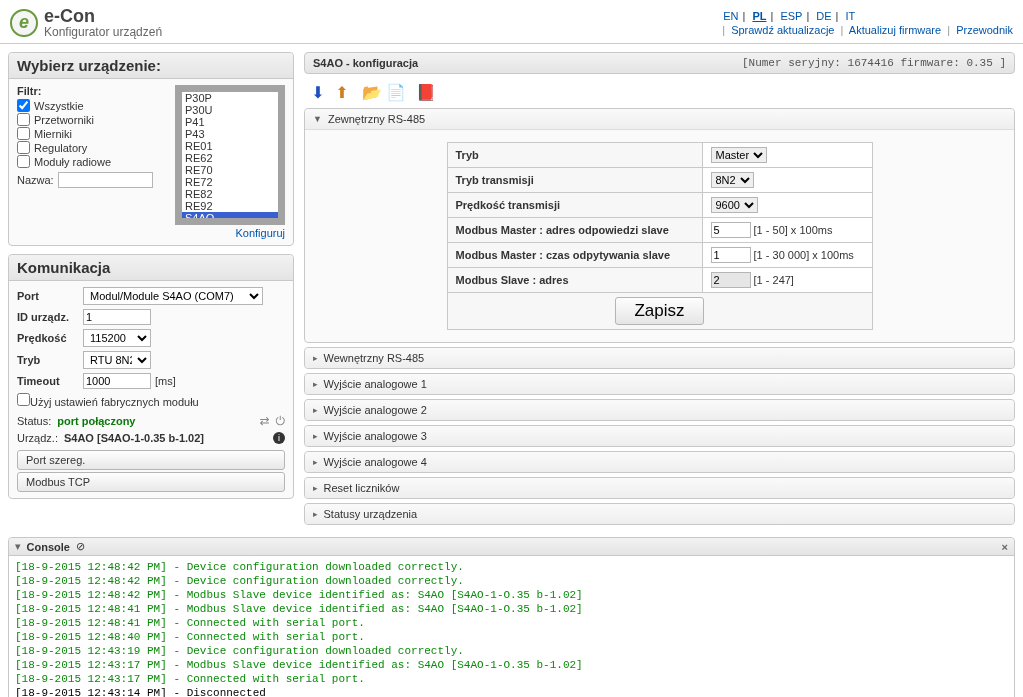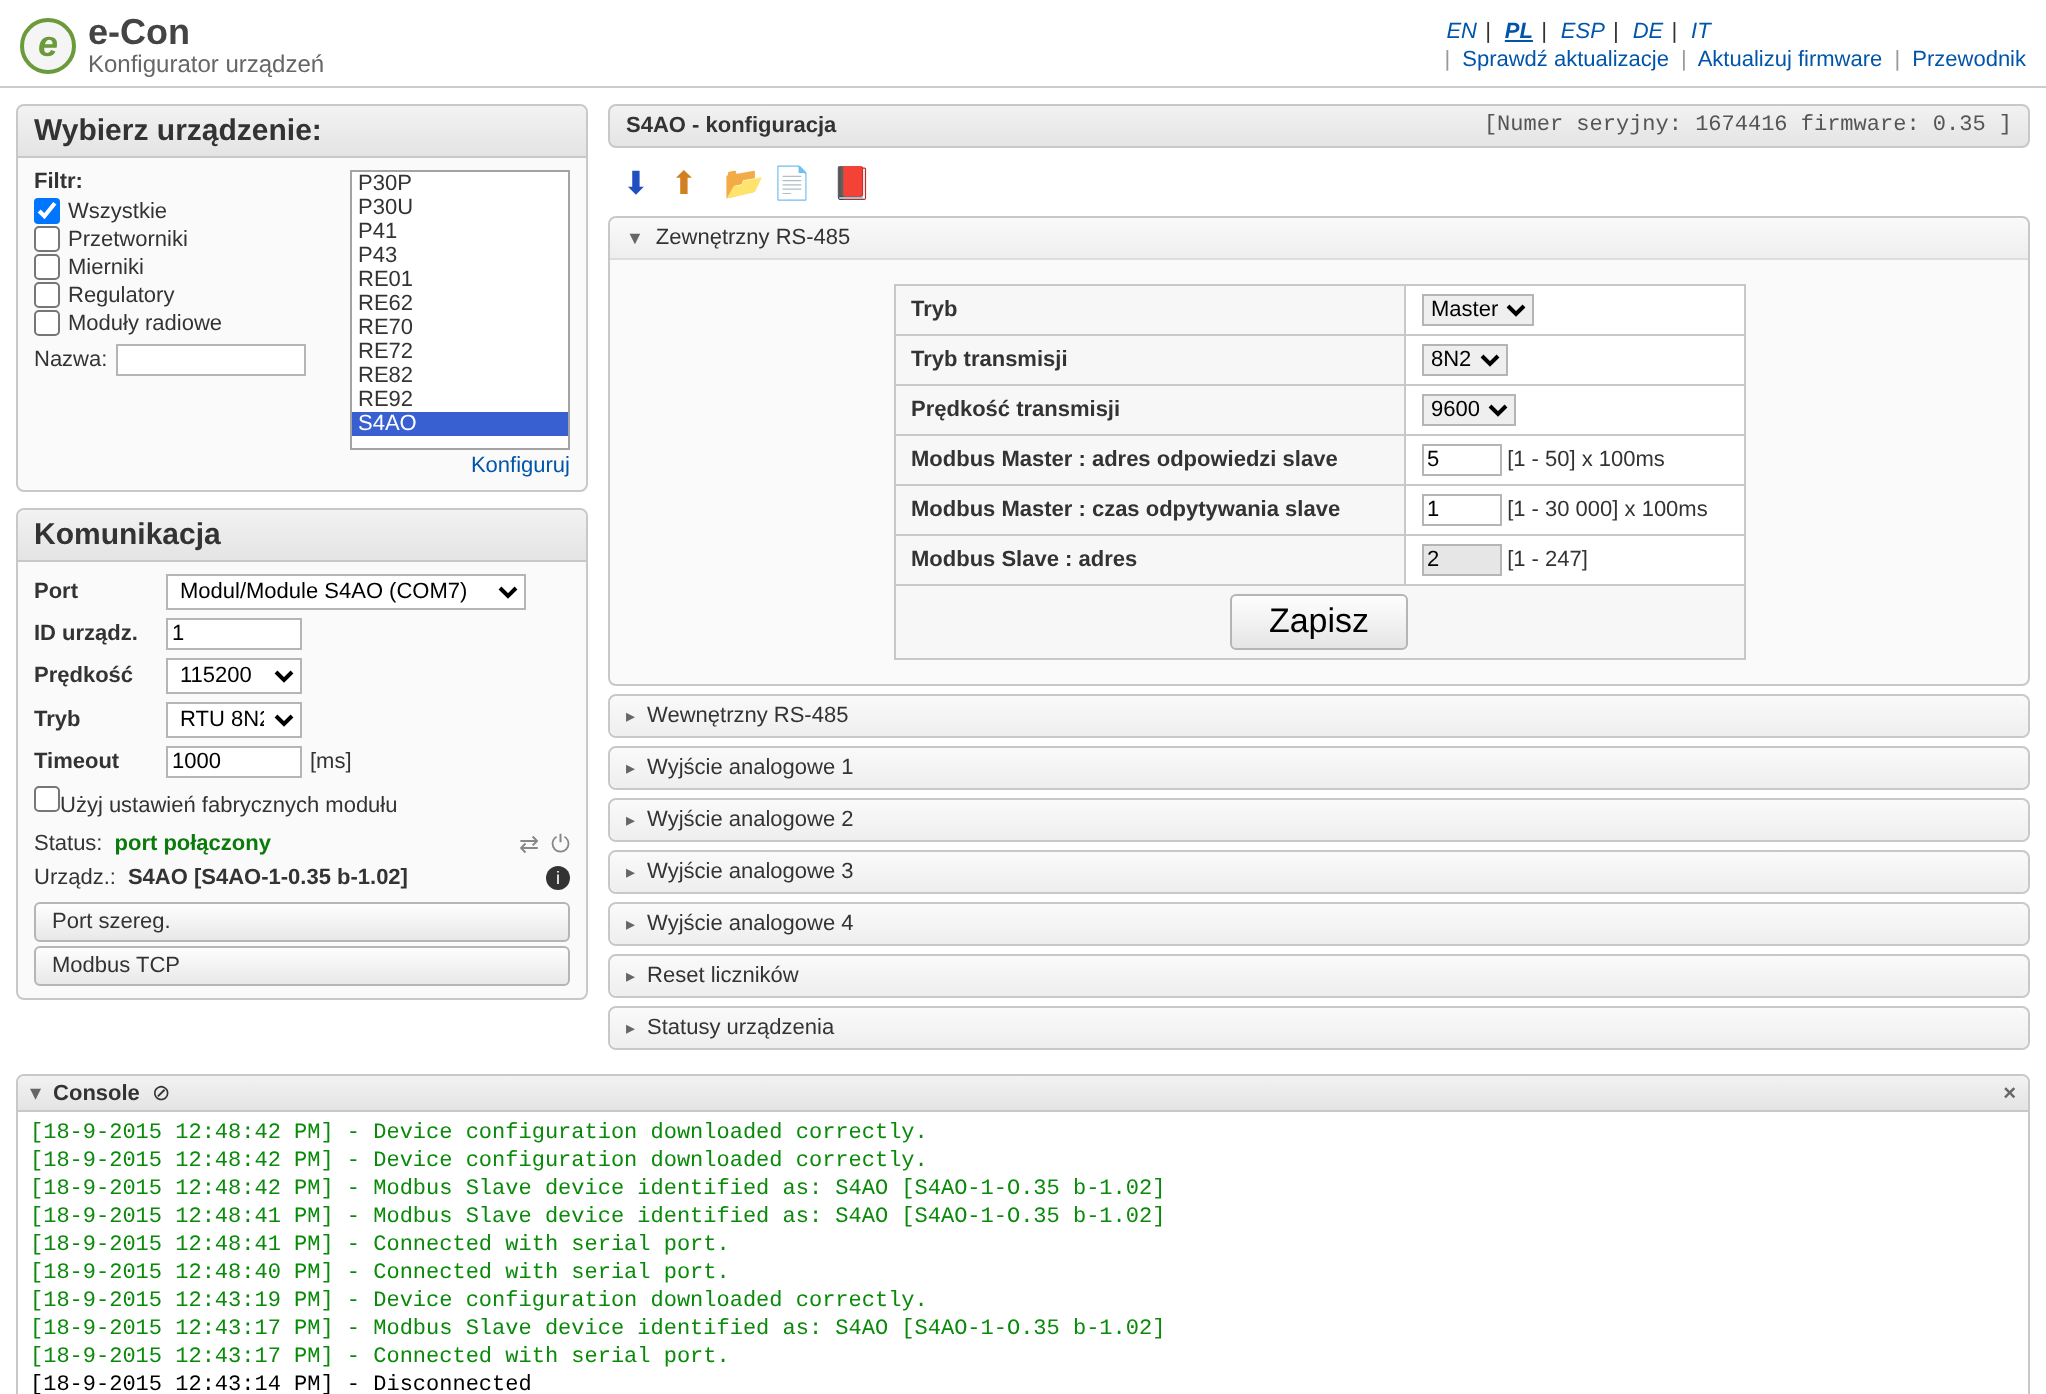--- a/index.html
+++ b/index.html
@@ -4,40 +4,40 @@
 <style>
   * { box-sizing: border-box; margin: 0; padding: 0; }
   body { font-family: Tahoma, Arial, sans-serif; font-size: 11px; color: #333; background: #fff; }
   
   .header { padding: 6px 10px 4px 10px; border-bottom: 1px solid #ccc; }
   .header-top { display: flex; justify-content: space-between; align-items: center; }
   .logo-area { display: flex; align-items: center; gap: 6px; }
   .logo-icon { width: 28px; height: 28px; border: 2px solid #6a9a3a; border-radius: 50%; display: flex; align-items: center; justify-content: center; font-size: 18px; font-weight: bold; font-style: italic; color: #6a9a3a; background: #f5f5f5; }
   .app-title { font-size: 18px; font-weight: bold; color: #444; }
   .app-subtitle { font-size: 12px; color: #666; margin-top: -2px; }
-  .lang-links { font-size: 11px; font-style: italic; }
+  .lang-links { font-size: 11px; }
   .lang-links a { color: #0055aa; text-decoration: none; margin: 0 4px; cursor: pointer; }
   .lang-links a.active { font-weight: bold; text-decoration: underline; }
   .header-links { text-align: right; font-size: 11px; margin-top: 2px; }
   .header-links a { color: #0055aa; text-decoration: none; cursor: pointer; }
   .sep { color: #999; margin: 0 3px; }
   
   .main-content { display: flex; padding: 8px; gap: 10px; }
   .left-col { width: 286px; flex-shrink: 0; }
   .right-col { flex: 1; }
   
   .panel { border: 1px solid #c8c8c8; border-radius: 4px; background: #fafafa; margin-bottom: 8px; }
   .panel-header { background: linear-gradient(#f2f2f2, #e4e4e4); padding: 4px 8px; font-weight: bold; font-size: 15px; border-bottom: 1px solid #c8c8c8; border-radius: 4px 4px 0 0; }
   .panel-body { padding: 6px 8px; }
   
   .filter-row { display: flex; gap: 18px; }
   .filter-left { flex: 1; }
   .filter-left label { display: block; margin-bottom: 2px; }
   .filter-left .cb { display: flex; align-items: center; gap: 4px; margin-bottom: 1px; }
-  .device-list { width: 110px; height: 140px; border: 1px solid #a3a3a3; font-size: 11px; overflow-y: scroll; background: #fff; }
+  .device-list { width: 110px; height: 140px; border: 7px solid #a3a3a3; font-size: 11px; overflow-y: scroll; background: #fff; }
   .device-list div { padding: 0 3px; cursor: pointer; }
   .device-list .sel { background: #3960d0; color: #fff; }
   .name-row { display: flex; align-items: center; gap: 4px; margin-top: 4px; }
   .name-row input { width: 95px; border: 1px solid #b5b5b5; font-size: 11px; padding: 1px 2px; }
   .konfiguruj { text-align: right; margin-top: 2px; }
   .konfiguruj a { color: #0055aa; text-decoration: none; cursor: pointer; }
   
   .komm-row { display: flex; align-items: center; margin-bottom: 4px; gap: 4px; }
   .komm-row .lbl { width: 62px; font-weight: bold; }
   .komm-row select, .komm-row input { border: 1px solid #b5b5b5; font-size: 11px; padding: 1px 2px; background: #fff; }

